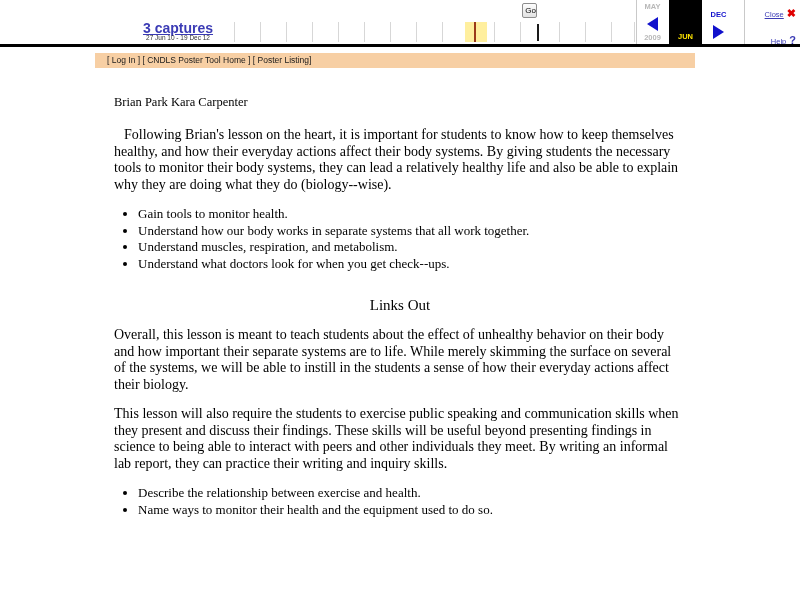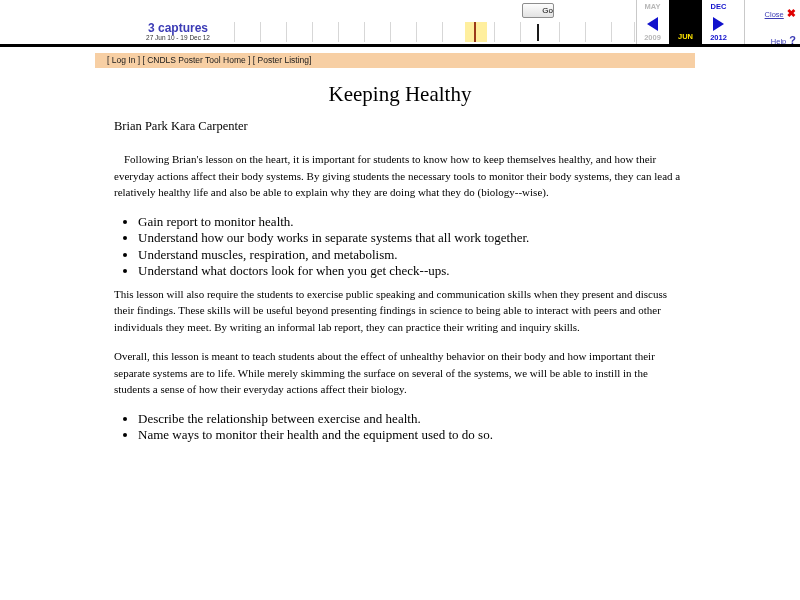--- a/index.html
+++ b/index.html
@@ -58,23 +58,24 @@
   
   .wm-captures {
     position: absolute;
     left: 128px;
     top: 23px;
     width: 100px;
     text-align: center;
     font-family: "Liberation Sans", sans-serif;
   }
   .wm-captures-count {
-    font-size: 12px;
+    font-size: 14px;
     font-weight: bold;
     color: #3b3bb5;
+    text-decoration: underline;
     display: block;
     line-height: 10px;
     cursor: pointer;
   }
   .wm-captures-range {
     font-size: 6.5px;
     color: #333;
     display: block;
     line-height: 9px;
     white-space: nowrap;
@@ -102,21 +103,21 @@
     color: #111;
     padding: 0 2px;
     line-height: 12px;
     white-space: nowrap;
     overflow: hidden;
   }
   .wm-go-btn {
     position: absolute;
     left: 300px;
     top: -1px;
-    width: 32px;
+    width: 15px;
     height: 15px;
     box-sizing: border-box;
     border: 1px solid #8d8d8d;
     border-radius: 2px;
     background: linear-gradient(#fdfdfd, #e2e2e2);
     font-family: "Liberation Sans", sans-serif;
     font-size: 8px;
     color: #000;
     text-align: right;
     line-height: 13px;
@@ -189,21 +190,21 @@
   .wm-dn-mid {
     height: 21px;
     line-height: 21px;
   }
   .wm-dn-yr {
     font-size: 7.5px;
     font-weight: bold;
     line-height: 10px;
   }
   .wm-dn-prev .wm-dn-mon, .wm-dn-prev .wm-dn-yr { color: #b8b8b8; }
-  .wm-dn-next .wm-dn-mon, .wm-dn-next .wm-dn-yr { color: #1111cc; }
+  .wm-dn-next .wm-dn-mon, .wm-dn-next .wm-dn-yr { color: #1111cc; margin-top: 8px; }
   .wm-dn-cur  .wm-dn-mon { color: #ffe600; margin-top: 30px; }
   .wm-dn-cur  .wm-dn-yr  { color: #ffe600; }
   .wm-dn-day {
     font-size: 17px;
     font-weight: bold;
     color: #ef4444;
     line-height: 21px;
   }
   .wm-arrow-l, .wm-arrow-r {
     display: inline-block;
@@ -297,21 +298,21 @@
     margin: 0 0 11px 0;
     line-height: 24px;
   }
   .doc-authors {
     text-align: left;
     font-size: 12.5px;
     margin: 12px 0 17px 0;
     line-height: 16px;
   }
   .doc-para {
-    font-size: 11px;
+    font-size: 14px;
     line-height: 16.5px;
     margin: 0 0 13px 0;
     text-align: left;
   }
   .doc-para.indent { text-indent: 10px; }
   .doc-h2 {
     text-align: center;
     font-size: 15px;
     font-weight: normal;
     margin: 24px 0 13px 0;
@@ -397,34 +398,34 @@
 
 </div>
 
 <div class="page-nav">
   <span class="navlink">[ Log In ] [ CNDLS Poster Tool Home ] [ Poster Listing]</span>
 </div>
 
 <div class="doc">
   <div class="doc-inner">
 
-    <h1 class="doc-title">Keeping Healthy</h1>
     <div class="doc-authors">Brian Park Kara Carpenter</div>
 
     <p class="doc-para indent">Following Brian's lesson on the heart, it is important for students to know how to keep themselves healthy, and how their everyday actions affect their body systems. By giving students the necessary tools to monitor their body systems, they can lead a relatively healthy life and also be able to explain why they are doing what they do (biology--wise).</p>
 
     <ul class="doc-list">
-      <li>Gain report to monitor health.</li>
+      <li>Gain tools to monitor health.</li>
       <li>Understand how our body works in separate systems that all work together.</li>
       <li>Understand muscles, respiration, and metabolism.</li>
       <li>Understand what doctors look for when you get check--ups.</li>
     </ul>
 
+    <h2 class="doc-h2">Links Out</h2>
+    <p class="doc-para">Overall, this lesson is meant to teach students about the effect of unhealthy behavior on their body and how important their separate systems are to life. While merely skimming the surface on several of the systems, we will be able to instill in the students a sense of how their everyday actions affect their biology.</p>
     <p class="doc-para">This lesson will also require the students to exercise public speaking and communication skills when they present and discuss their findings. These skills will be useful beyond presenting findings in science to being able to interact with peers and other individuals they meet. By writing an informal lab report, they can practice their writing and inquiry skills.</p>
-    <p class="doc-para">Overall, this lesson is meant to teach students about the effect of unhealthy behavior on their body and how important their separate systems are to life. While merely skimming the surface on several of the systems, we will be able to instill in the students a sense of how their everyday actions affect their biology.</p>
 
     <ul class="doc-list">
       <li>Describe the relationship between exercise and health.</li>
       <li>Name ways to monitor their health and the equipment used to do so.</li>
     </ul>
 
   </div>
 </div>
 
 </body></html>

